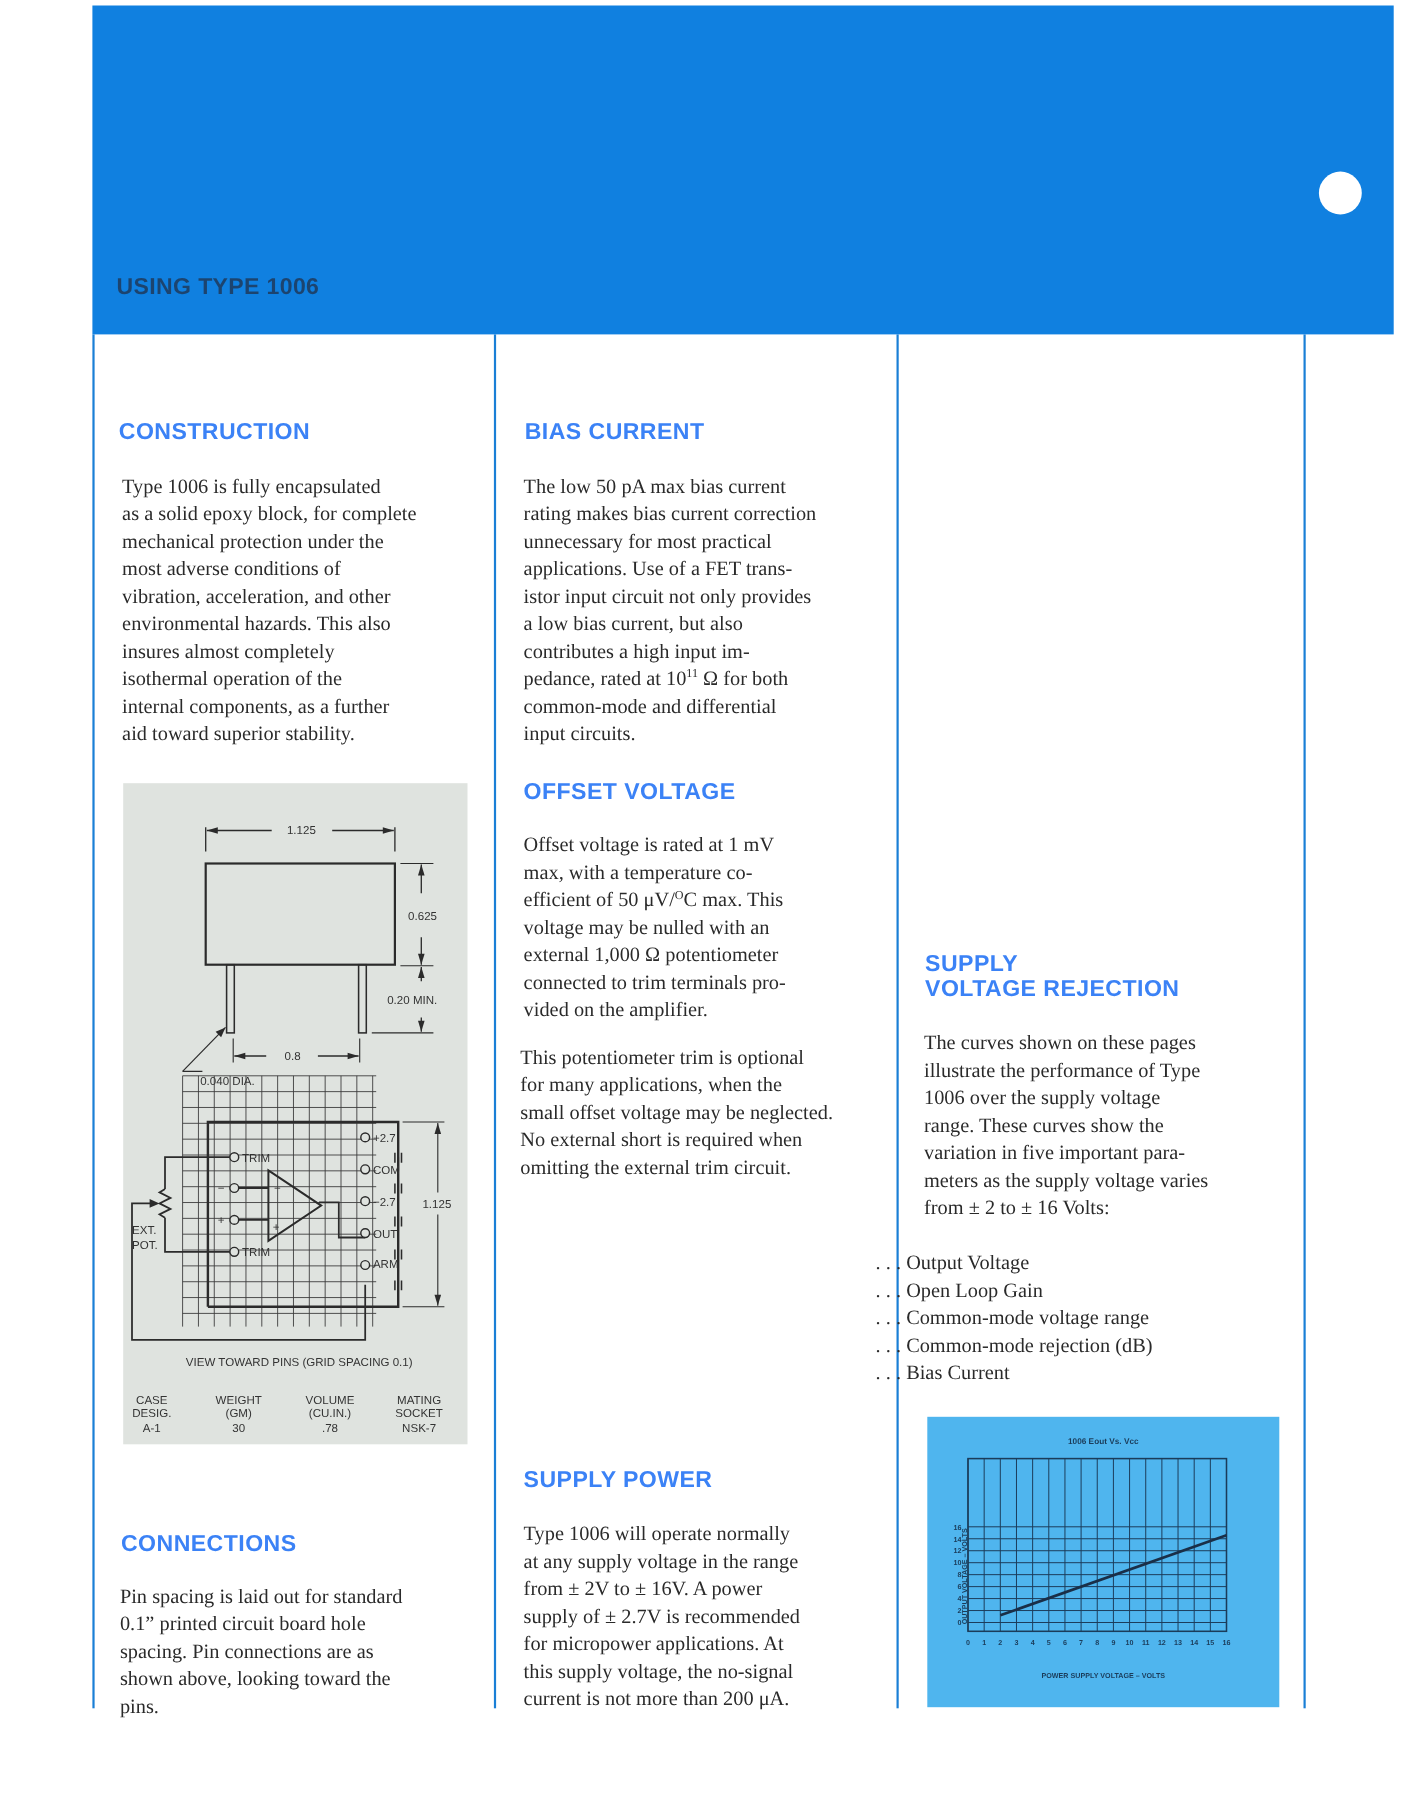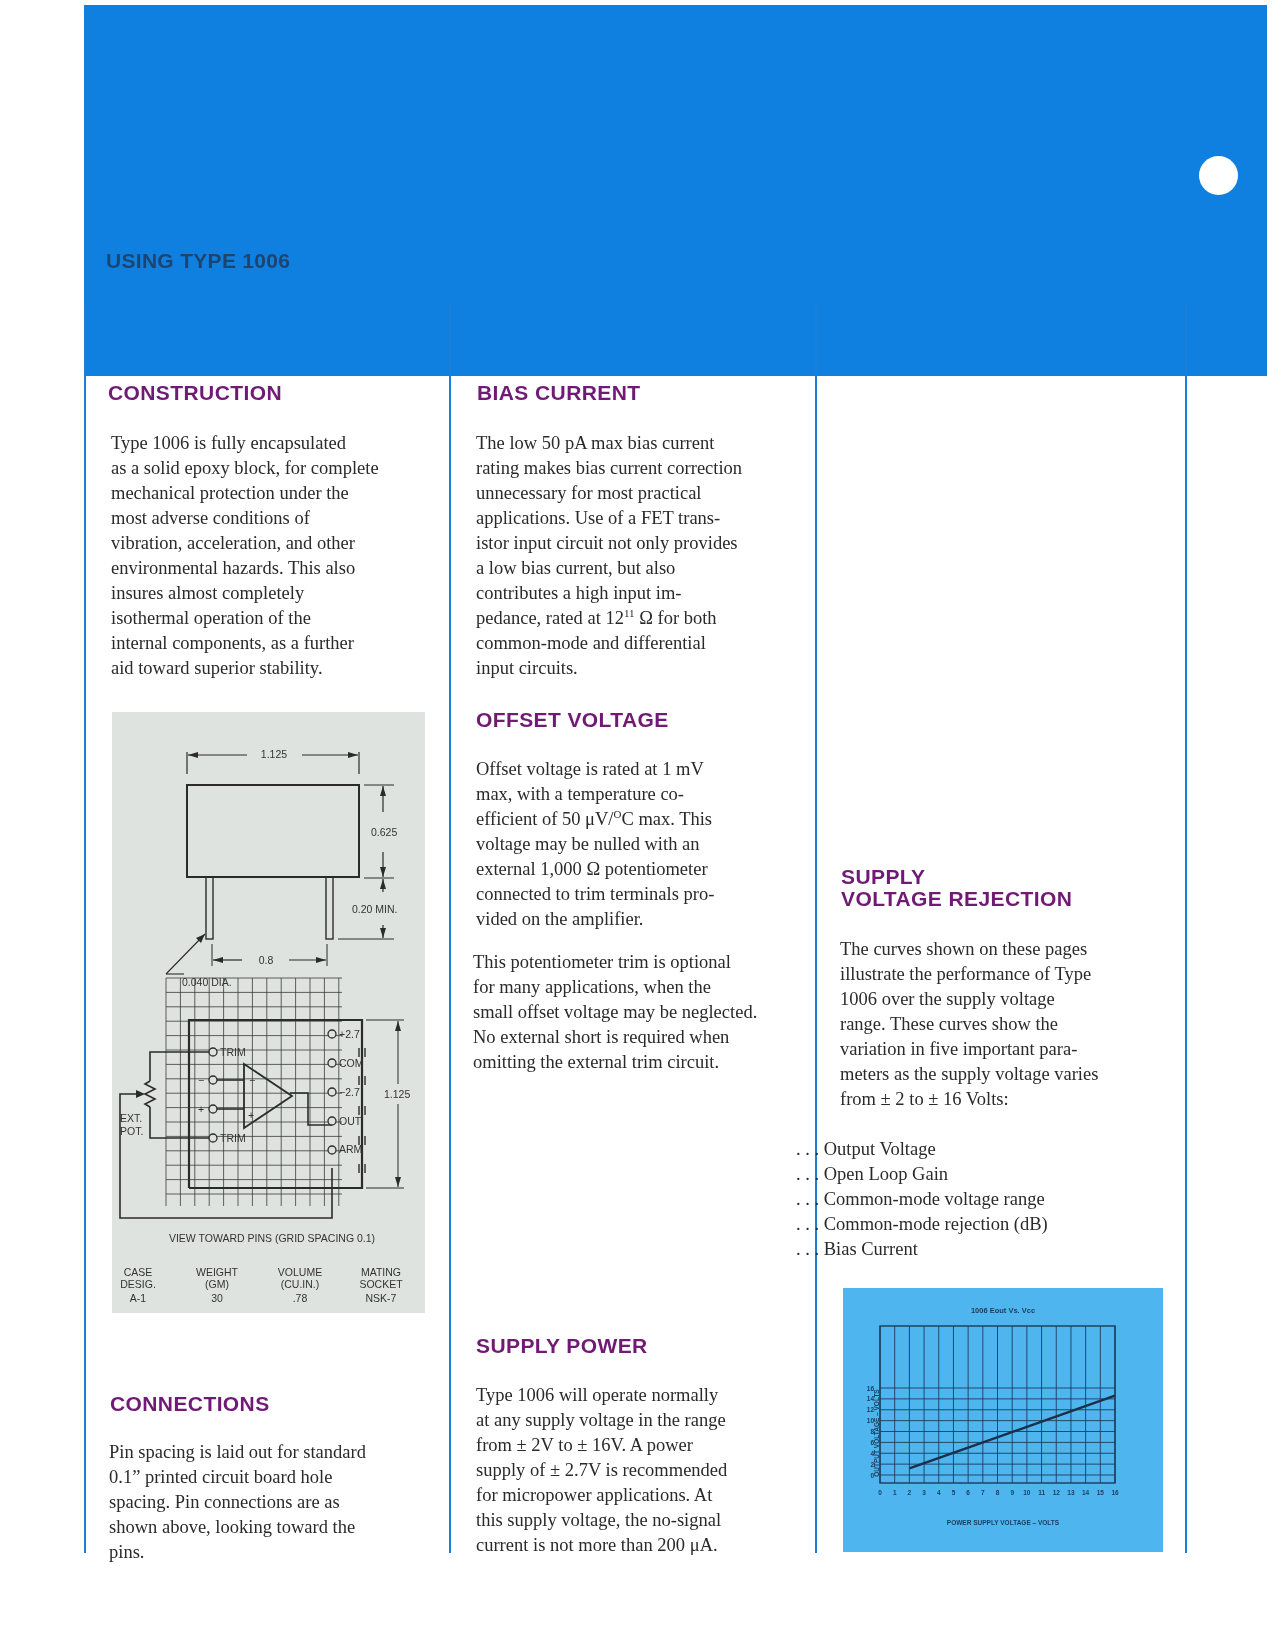--- a/index.html
+++ b/index.html
@@ -1,21 +1,21 @@
 <!DOCTYPE html>
 <html><head>
 <meta charset="utf-8">
 <style>
   html, body { margin:0; padding:0; }
   body { width:1279px; height:1630px; position:relative; background:#ffffff; overflow:hidden; }
-  .header { position:absolute; left:84px; top:5px; width:1183px; height:371px; background:#1080e0; }
+  .header { position:absolute; left:84px; top:5px; width:1183px; height:299px; background:#1080e0; }
   .header-title { position:absolute; left:22px; top:244px; font-family:"Liberation Sans", sans-serif; font-weight:bold; font-size:21px; color:#1f3a5c; letter-spacing:0.3px; opacity:0.85; }
   .punch-hole { position:absolute; left:1199px; top:156px; width:39px; height:39px; border-radius:50%; background:#ffffff; }
   .divider { position:absolute; top:304px; width:2px; height:1249px; background:#1a7fd6; }
-  .heading { position:absolute; font-family:"Liberation Sans", sans-serif; font-weight:bold; font-size:21px; color:#701a75; letter-spacing:0.4px; line-height:22px; }
+  .heading { position:absolute; font-family:"Liberation Sans", sans-serif; font-weight:bold; font-size:21px; color:#3b82f6; letter-spacing:0.4px; line-height:22px; }
   .body { position:absolute; font-family:"Liberation Serif", serif; font-size:18.5px; color:#2a2a2a; line-height:25px; white-space:pre-line; }
   .sup { font-size:11px; vertical-align:super; line-height:0; }
   .diagram { position:absolute; left:112px; top:712px; width:313px; height:601px; background:#dfe3df; }
   .diagram svg { position:absolute; left:0; top:0; }
   .dlabel { font-family:"Liberation Sans", sans-serif; font-size:10.5px; fill:#333; }
   .dhead { font-family:"Liberation Sans", sans-serif; font-size:10.5px; fill:#333; text-anchor:middle; }
   .list { position:absolute; left:796px; top:1137px; font-family:"Liberation Serif", serif; font-size:18.5px; color:#2a2a2a; line-height:25px; margin:0; padding:0; list-style:none; }
   .chart { position:absolute; left:843px; top:1288px; width:320px; height:264px; background:#4fb5ee;font-weight:bold; }
   .chart svg { position:absolute; left:0; top:0; }
   .ctext { font-family:"Liberation Sans", sans-serif; fill:#1b3c5a; }
@@ -206,21 +206,21 @@
 pins.</div>
 
 <div class="heading" style="left:477px; top:382px">BIAS CURRENT</div>
 <div class="body" style="left:476px; top:431px"><span>The low 50 pA max bias current
 rating makes bias current correction
 unnecessary for most practical
 applications. Use of a FET trans-
 istor input circuit not only provides
 a low bias current, but also
 contributes a high input im-
-pedance, rated at 12</span><span class="sup">11</span><span> Ω for both
+pedance, rated at 10</span><span class="sup">11</span><span> Ω for both
 common-mode and differential
 input circuits.</span></div>
 
 <div class="heading" style="left:476px; top:709px">OFFSET VOLTAGE</div>
 <div class="body" style="left:476px; top:757px"><span>Offset voltage is rated at 1 mV
 max, with a temperature co-
 efficient of 50 μV/</span><span class="sup">O</span><span>C max. This
 voltage may be nulled with an
 external 1,000 Ω potentiometer
 connected to trim terminals pro-

